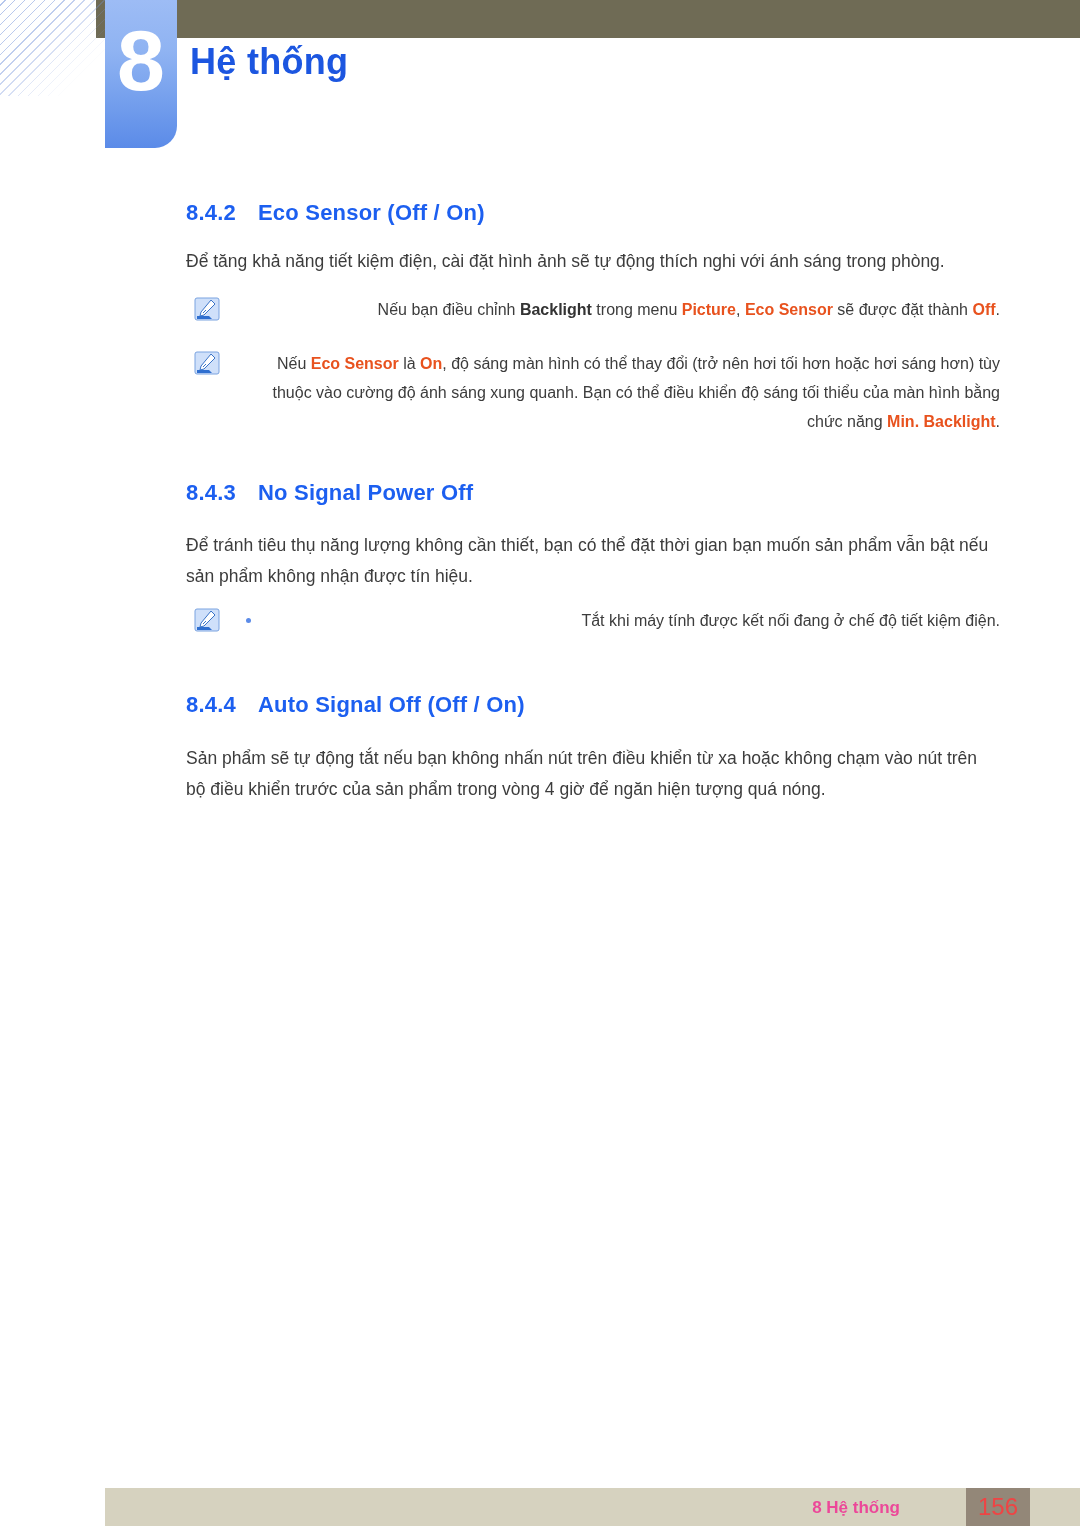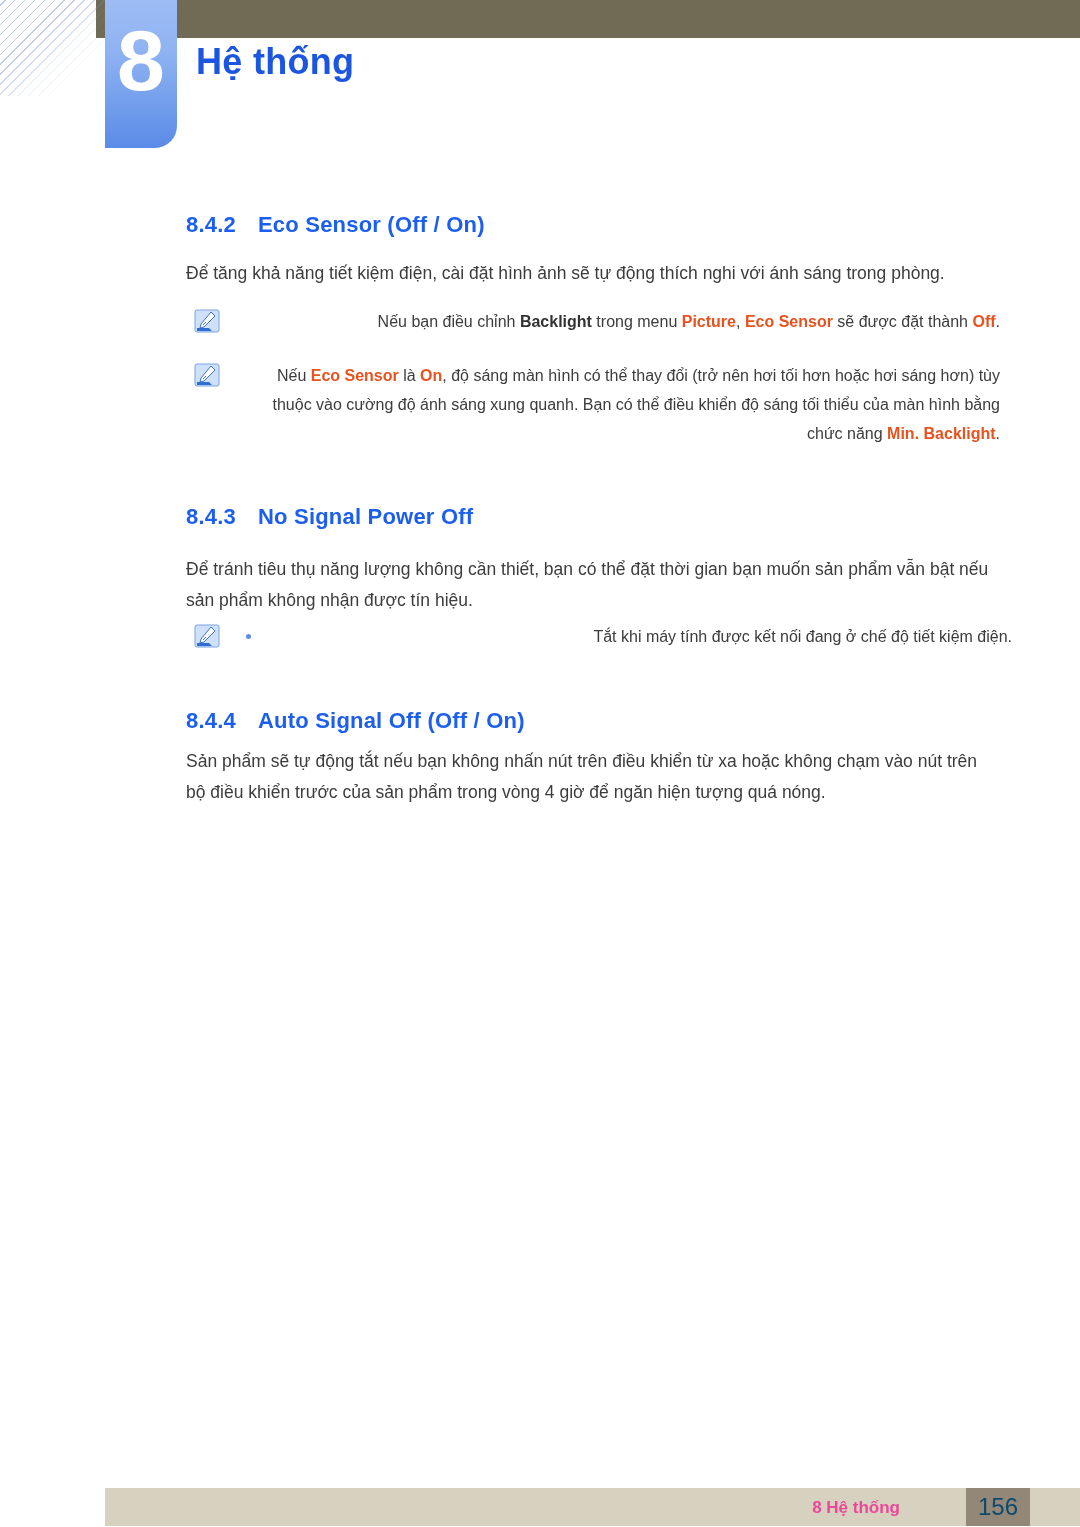--- a/index.html
+++ b/index.html
@@ -50,37 +50,37 @@
     border-bottom-right-radius: 22px;
     color: #ffffff;
     font-size: 86px;
     font-weight: bold;
     line-height: 120px;
     text-align: center;
     font-family: "Liberation Sans", sans-serif;
   }
   .chapter-title {
     position: absolute;
-    left: 196px;
+    left: 190px;
     top: 41px;
     font-size: 36px;
     font-weight: bold;
     color: #1c56e0;
     letter-spacing: 0.3px;
   }
 
   
   .content {
     position: absolute;
     left: 0;
     top: 200px;
     width: 1080px;
   }
   .section-heading {
-    margin: 12px 0 0 186px;
+    margin: 0 0 0 186px;
     padding: 0;
     font-size: 22px;
     font-weight: bold;
     color: #1c5ff0;
     letter-spacing: 0.2px;
   }
   .section-heading .num {
     display: inline-block;
     min-width: 72px;
   }
@@ -186,21 +186,21 @@
   }
   .footer-page-num {
     position: absolute;
     left: 966px;
     top: 1488px;
     width: 64px;
     height: 38px;
     line-height: 38px;
     text-align: center;
     font-size: 24px;
-    color: #0c4a6e;
+    color: #ef4444;
     font-weight: normal;
   }
 </style>
 </head>
 <body>
 
 <div class="header-olive-bar"></div>
 <div class="header-hatch"></div>
 <div class="chapter-badge">8</div>
 <div class="chapter-title">Hệ thống</div>
@@ -242,40 +242,40 @@
 
   <div class="spacer-lg"></div>
 
   <h2 class="section-heading">
     <span class="num">8.4.3</span><span>No Signal Power Off</span>
   </h2>
 
   <p class="body-para" style="margin-top:24px;">Để tránh tiêu thụ năng lượng không cần thiết, bạn có thể đặt thời gian bạn muốn sản phẩm vẫn bật nếu sản phẩm không nhận được tín hiệu.</p>
 
 
-  <div class="note indented" style="margin-top:6px;padding-left:12px;">
+  <div class="note indented" style="margin-top:14px;">
     <span class="note-icon">
       <svg width="26" height="24" viewBox="0 0 26 24">
         <rect x="1" y="1" width="24" height="22" rx="2" fill="#cfe0fa"></rect>
         <rect x="1" y="1" width="24" height="22" rx="2" fill="none" stroke="#7aa3e0" stroke-width="1"></rect>
         <path d="M3 19 L15 19 L18 22 L3 22 Z" fill="#2f6fd0"></path>
         <path d="M17 3 L21 7 L10 18 L6 19 L7 15 Z" fill="#ffffff" stroke="#3a74c8" stroke-width="1"></path>
         <path d="M9 16 L12 13" stroke="#3a74c8" stroke-width="1"></path>
       </svg>
     </span>
     <span class="sub-dot"></span>
     <div class="note-body">Tắt khi máy tính được kết nối đang ở chế độ tiết kiệm điện.</div>
   </div>
 
   <div class="spacer-lg"></div>
 
   <h2 class="section-heading" style="margin-top:12px;">
     <span class="num">8.4.4</span><span>Auto Signal Off (Off / On)</span>
   </h2>
 
-  <p class="body-para" style="margin-top:12px;">Sản phẩm sẽ tự động tắt nếu bạn không nhấn nút trên điều khiển từ xa hoặc không chạm vào nút trên bộ điều khiển trước của sản phẩm trong vòng 4 giờ để ngăn hiện tượng quá nóng.</p>
+  <p class="body-para" style="margin-top:25px;">Sản phẩm sẽ tự động tắt nếu bạn không nhấn nút trên điều khiển từ xa hoặc không chạm vào nút trên bộ điều khiển trước của sản phẩm trong vòng 4 giờ để ngăn hiện tượng quá nóng.</p>
 
 </div>
 
 <div class="footer-bar"></div>
 <div class="footer-label">8 Hệ thống</div>
 <div class="footer-page-box"></div>
 <div class="footer-page-num">156</div>
 
 </body></html>

